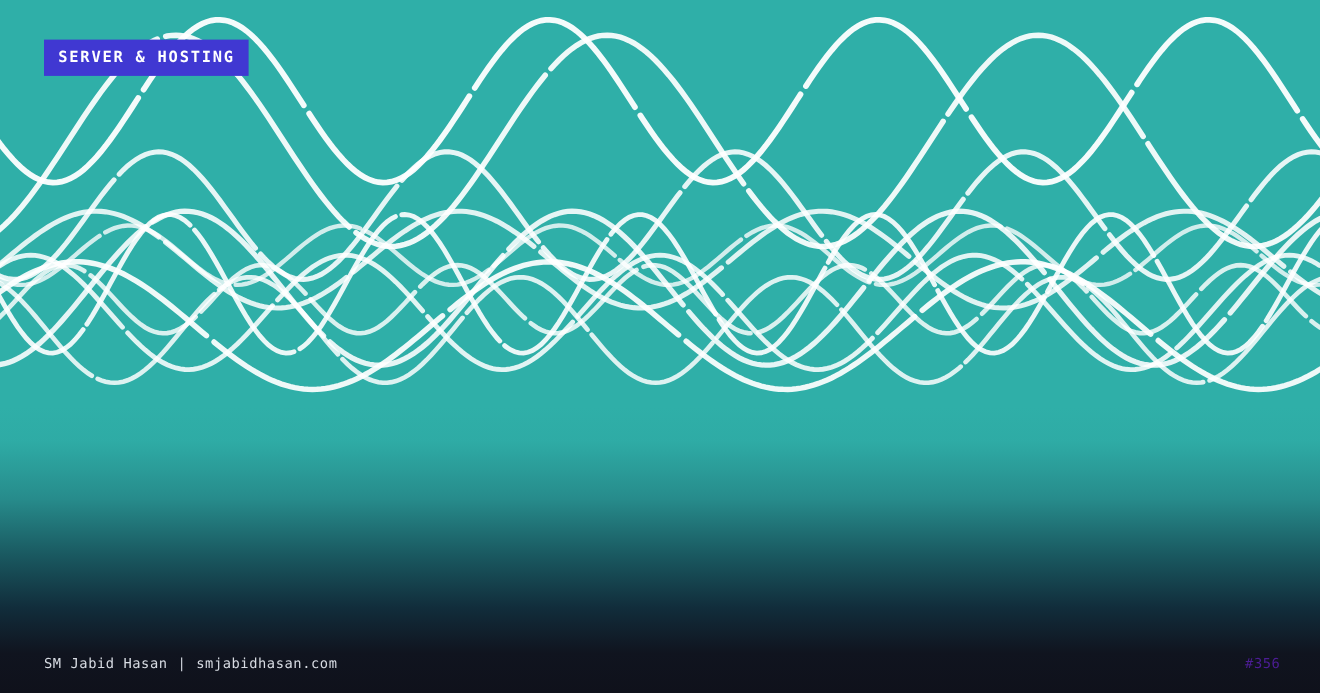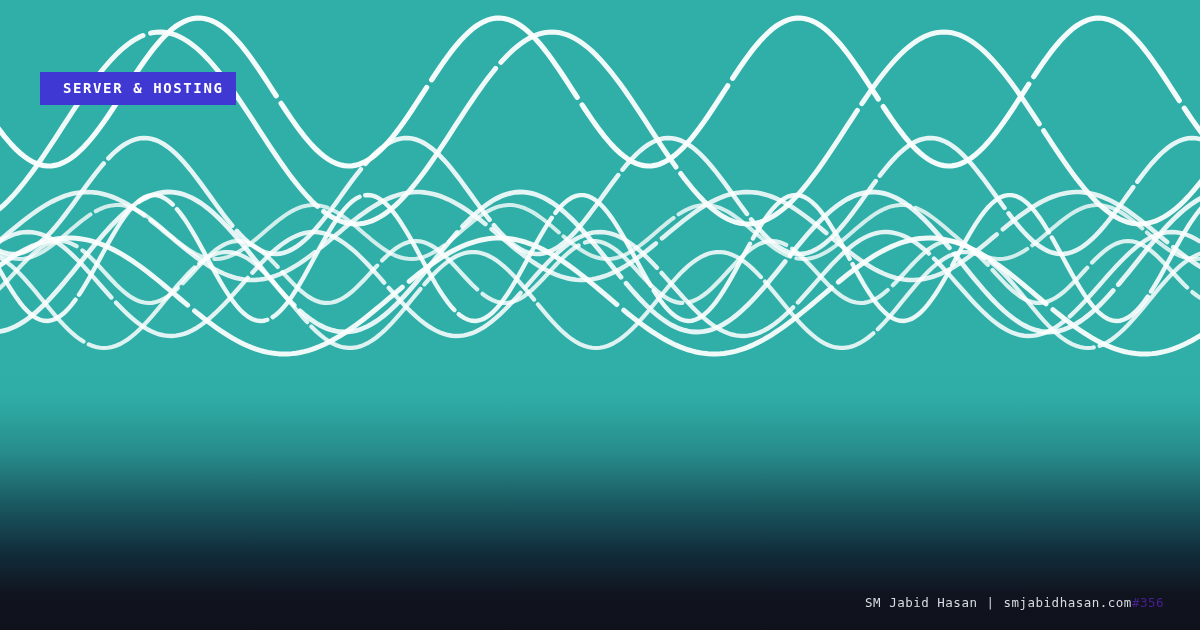--- a/index.html
+++ b/index.html
@@ -51,23 +51,22 @@
   #badge {
     position: absolute;
     left: 40px;
     top: 36px;
     background: #4038d2;
     color: #ffffff;
     font-size: 14px;
     font-weight: bold;
     letter-spacing: 1.6px;
     line-height: 1;
-    padding: 9px 13px 10px 23px;
+    padding: 9px 13px 10px 13px;
     white-space: nowrap;
-    margin-top: 36px;
   }
 
   
   #headline {
     position: absolute;
     left: 40px;
     top: 510px;
     width: 820px;
     color: #ffffff;
     font-size: 16.5px;
@@ -78,21 +77,21 @@
   }
 
   
   #footer {
     position: absolute;
     left: 40px;
     right: 36px;
     bottom: 20px;
     display: flex;
     align-items: baseline;
-    justify-content: flex-end;
+    justify-content: space-between;
   }
   #byline {
     color: #d7dbe2;
     font-size: 12.5px;
     letter-spacing: 0.5px;
     white-space: nowrap;
   }
   #byline .sep {
     display: inline-block;
     padding: 0 9px;

